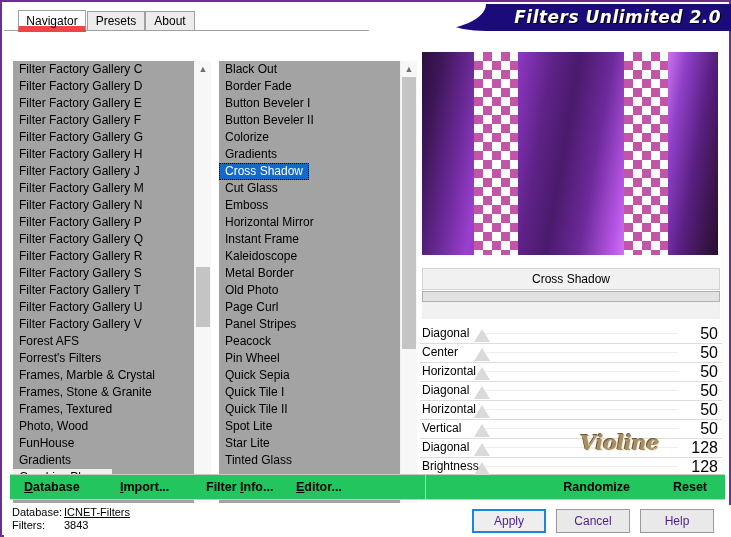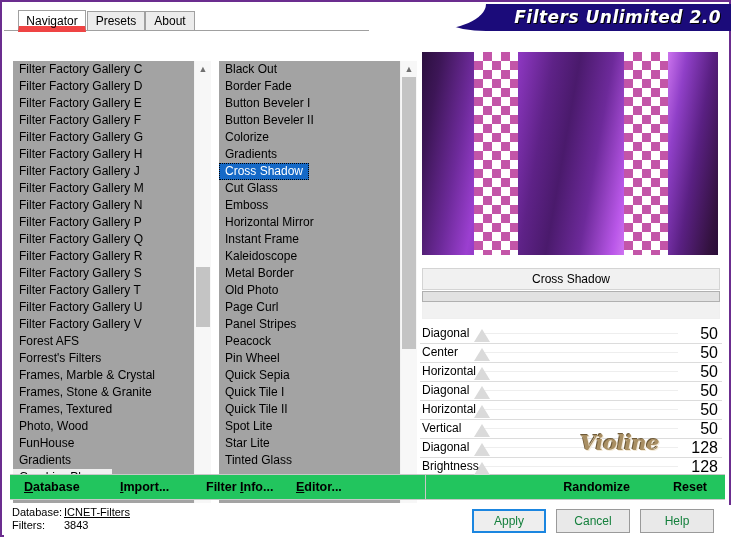--- a/index.html
+++ b/index.html
@@ -273,21 +273,21 @@
   }
   #st-db{position:absolute;left:8px;top:1px;font-size:11px;white-space:nowrap;text-decoration:underline;}
   #st-fl{position:absolute;left:8px;top:14px;font-size:11px;white-space:nowrap;}
   #st-db .k,#st-fl .k{display:inline-block;width:52px;}
   .dlgbtn{
     position:absolute;top:4px;height:24px;width:74px;
     box-sizing:border-box;
     background:#e9e9e9;
     border:1px solid #9a9a9a;
     text-align:center;line-height:22px;
-    font-size:12px;color:#15803d;cursor:default;
+    font-size:12px;color:#4c1d95;cursor:default;
   }
   .dlgbtn.default{
     border:2px solid #1b86e0;
     background:#eeeeee;
     line-height:20px;
   }
   #btn-apply{right:185px;}
   #btn-cancel{right:101px;}
   #btn-help{right:17px;}
 </style>

